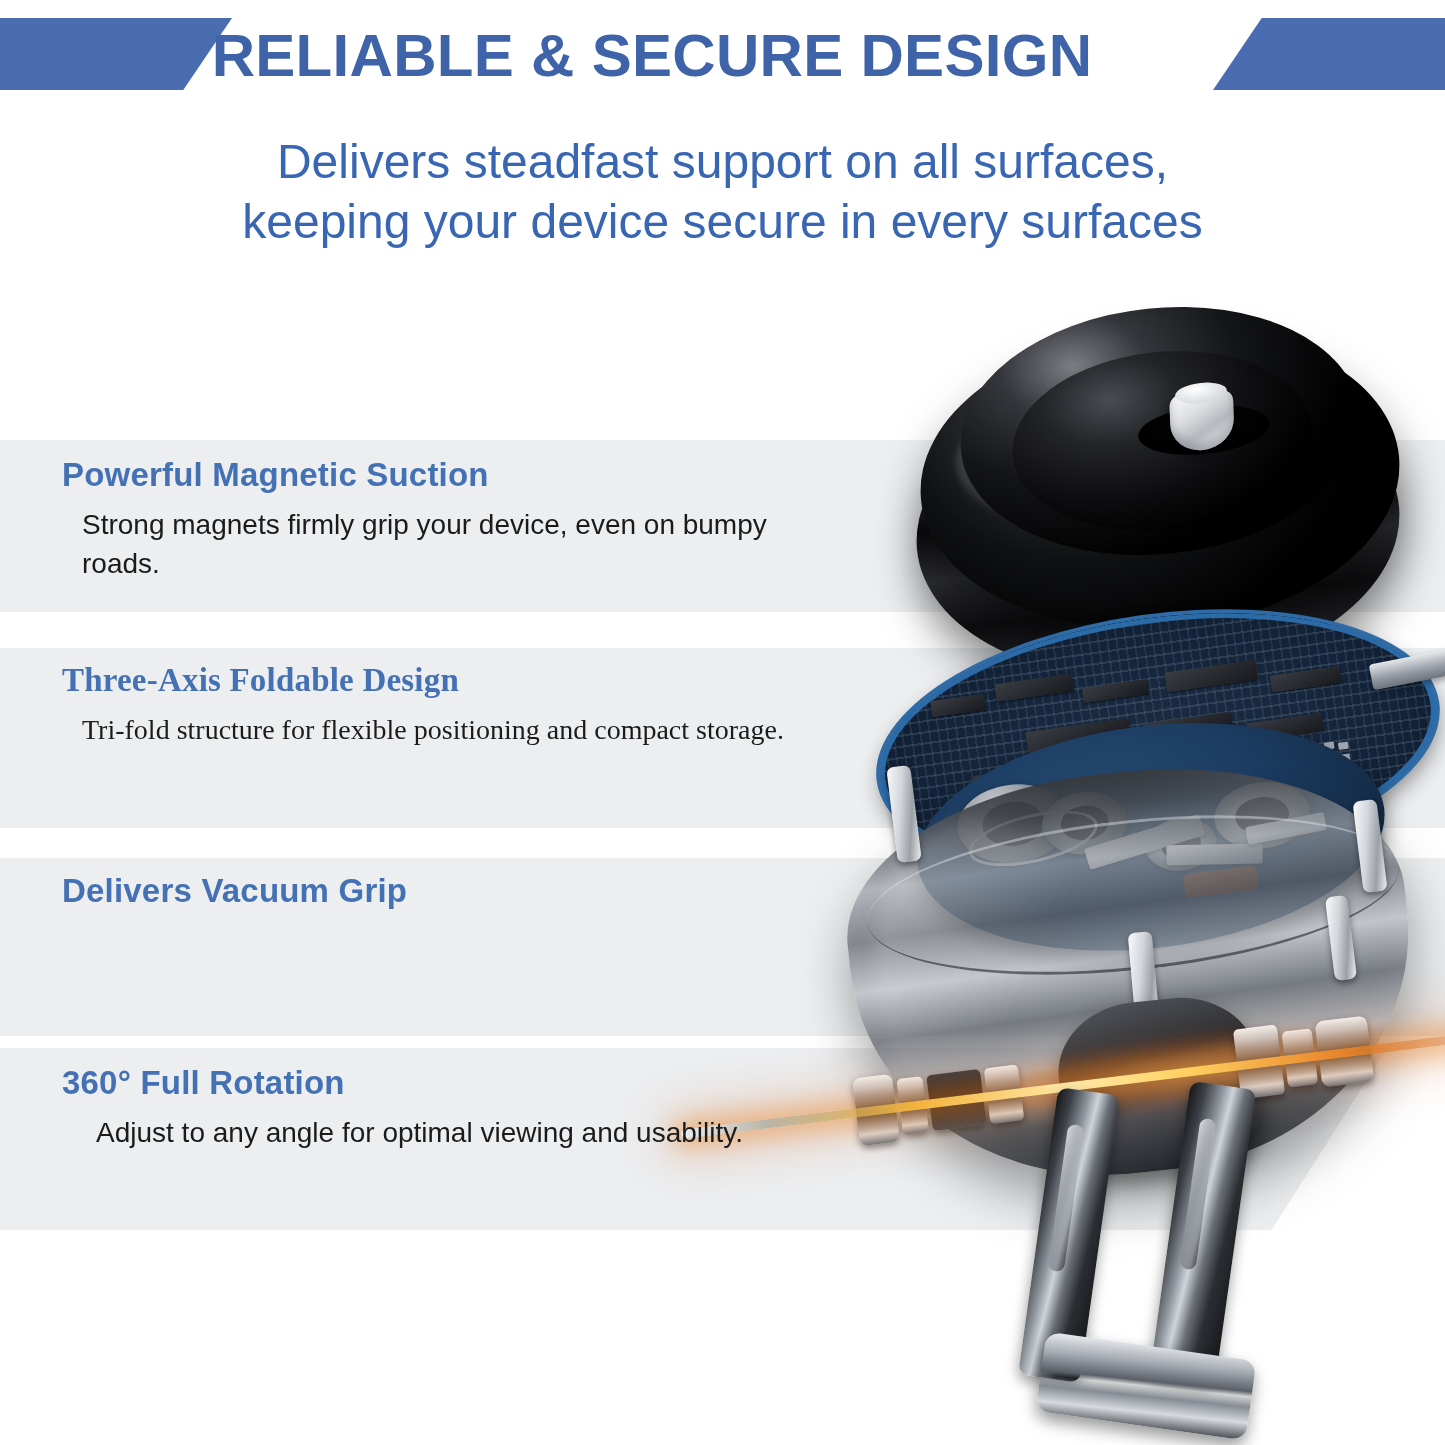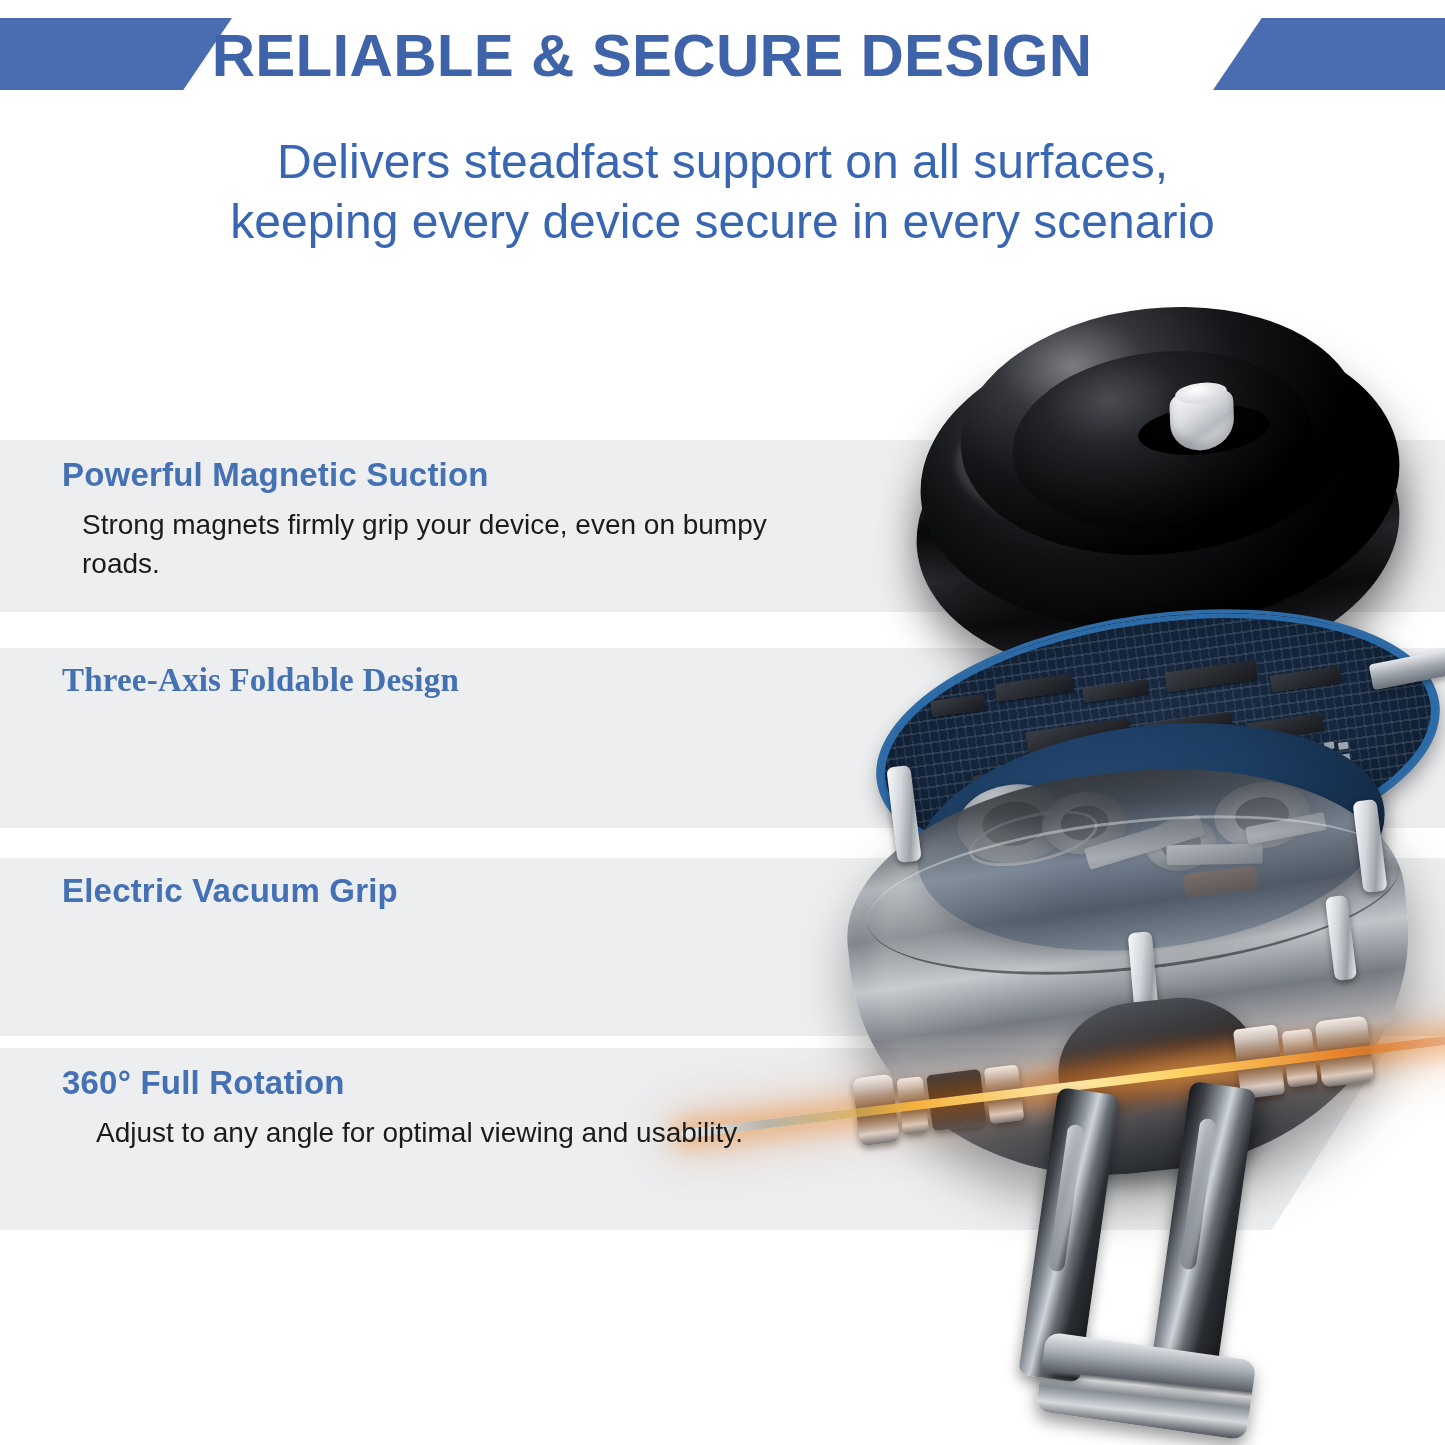--- a/index.html
+++ b/index.html
@@ -343,21 +343,21 @@
 <body>
 
 <div class="header">
   <div class="banner banner-left"></div>
   <div class="banner banner-right"></div>
   <div class="main-title">RELIABLE &amp; SECURE DESIGN</div>
 </div>
 
 <div class="subtitle">
   <span>Delivers steadfast support on all surfaces,</span>
-  <span>keeping every device secure in every scenario</span>
+  <span>keeping your device secure in every surfaces</span>
 </div>
 
 <div class="band band-1"></div>
 <div class="band band-2"></div>
 <div class="band band-3"></div>
 <div class="band band-4"></div>
 
 <div class="product">
 
   <div class="disc-body"></div>
@@ -437,24 +437,25 @@
 
 <div class="features">
 
   <div class="feature f1">
     <div class="feature-title">Powerful Magnetic Suction</div>
     <div class="feature-desc">Strong magnets firmly grip your device, even on bumpy roads.</div>
   </div>
 
   <div class="feature f2">
     <div class="feature-title">Three-Axis Foldable Design</div>
+    <div class="feature-desc">Tri-fold structure for flexible positioning and compact storage.</div>
   </div>
 
   <div class="feature f3">
-    <div class="feature-title">Electric Vacuum Grip</div>
+    <div class="feature-title">Delivers Vacuum Grip</div>
   </div>
 
   <div class="feature f4">
     <div class="feature-title">360° Full Rotation</div>
     <div class="feature-desc">Adjust to any angle for optimal viewing and usability.</div>
   </div>
 
 </div>
 
 </body></html>

